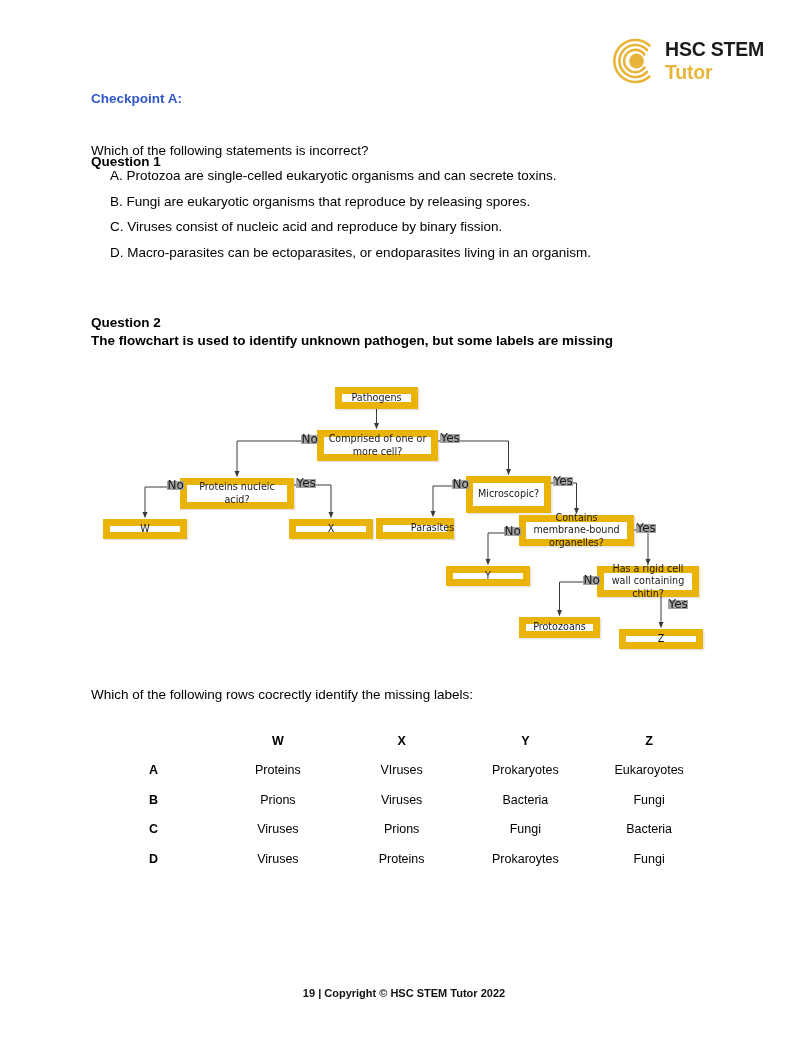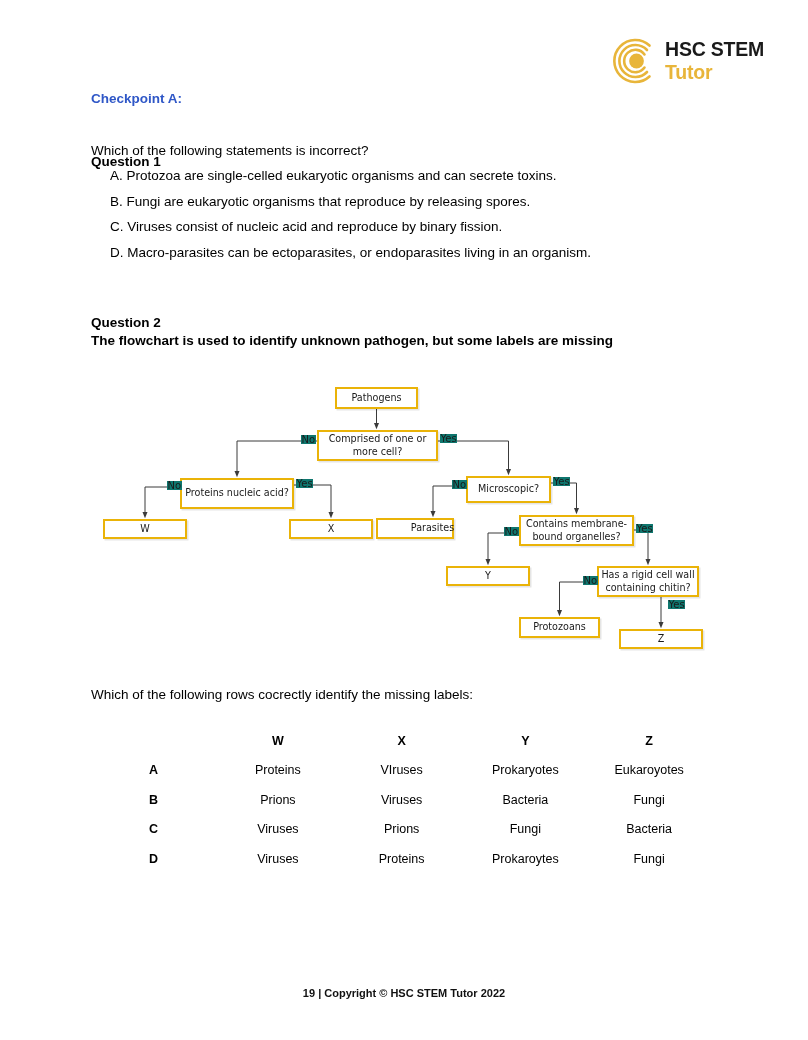--- a/index.html
+++ b/index.html
@@ -102,39 +102,39 @@
   #flowchart {
     position: absolute;
     left: 0;
     top: 0;
     width: 808px;
     height: 1040px;
     pointer-events: none;
   }
   .fbox {
     position: absolute;
-    border: 2px solid #eab308;
+    border: 7px solid #eab308;
     background: #ffffff;
     box-sizing: border-box;
     display: flex;
     align-items: center;
     justify-content: center;
     text-align: center;
     font-size: 9.6px;
     line-height: 12.5px;
     color: #1a1a1a;
     font-family: "DejaVu Sans", sans-serif;
     box-shadow: 1.5px 1.5px 0 rgba(0,0,0,0.10);
   }
   .flabel {
     position: absolute;
-    font-size: 10px;
+    font-size: 12px;
     font-family: "DejaVu Sans", sans-serif;
     color: #1a1a1a;
-    background: #0f766e;
+    background: #a3a3a3;
     padding: 0 0.5px;
     line-height: 9px;
   }
 
   
   .table-stem {
     position: absolute;
     left: 91px;
     top: 687px;
     font-size: 13.5px;
@@ -233,21 +233,21 @@
     <path d="M597,582 L559.5,582 L559.5,613"></path>
 
     <path d="M661,597 L661,625"></path>
   </g>
 </svg>
 
 <div id="flow-nodes">
     <div class="fbox" style="left: 335px; top: 387px; width: 83px; height: 22px;">Pathogens</div>
     <div class="fbox" style="left: 317px; top: 430px; width: 121px; height: 31px;">Comprised of one or more cell?</div>
     <div class="fbox" style="left: 180px; top: 478px; width: 114px; height: 31px;">Proteins nucleic acid?</div>
-    <div class="fbox" style="left: 466px; top: 476px; width: 85px; height: 27px; text-align: right;">Microscopic?</div>
+    <div class="fbox" style="left: 466px; top: 476px; width: 85px; height: 37px; text-align: right;">Microscopic?</div>
     <div class="fbox" style="left: 103px; top: 519px; width: 84px; height: 20px;">W</div>
     <div class="fbox" style="left: 289px; top: 519px; width: 84px; height: 20px;">X</div>
     <div class="fbox" style="left: 376px; top: 518px; width: 78px; height: 21px; padding-left: 35px;">Parasites</div>
     <div class="fbox" style="left: 519px; top: 515px; width: 115px; height: 31px;">Contains membrane-bound organelles?</div>
     <div class="fbox" style="left: 446px; top: 566px; width: 84px; height: 20px;">Y</div>
     <div class="fbox" style="left: 597px; top: 566px; width: 102px; height: 31px;">Has a rigid cell wall containing chitin?</div>
     <div class="fbox" style="left: 519px; top: 617px; width: 81px; height: 21px;">Protozoans</div>
     <div class="fbox" style="left: 619px; top: 629px; width: 84px; height: 20px;">Z</div>
     <div class="flabel" style="left: 301px; top: 435px;">No</div>
     <div class="flabel" style="left: 440px; top: 434px;">Yes</div>

